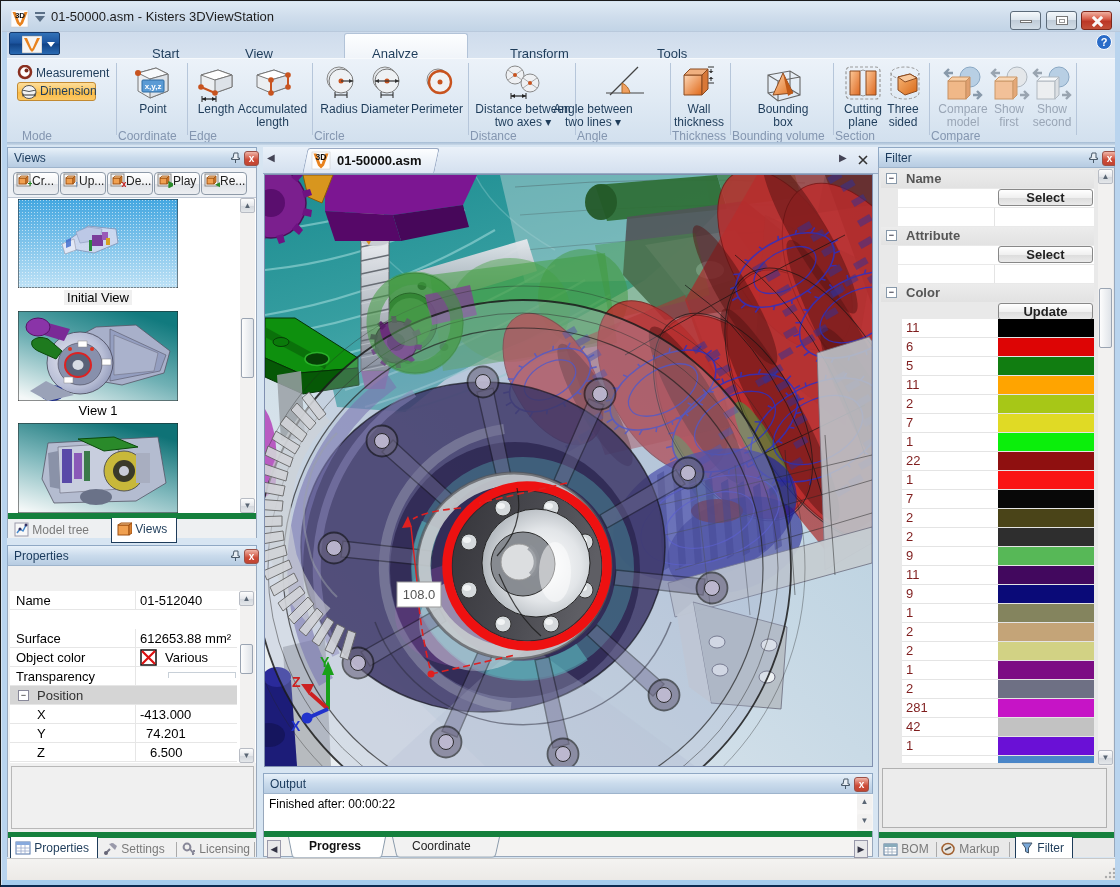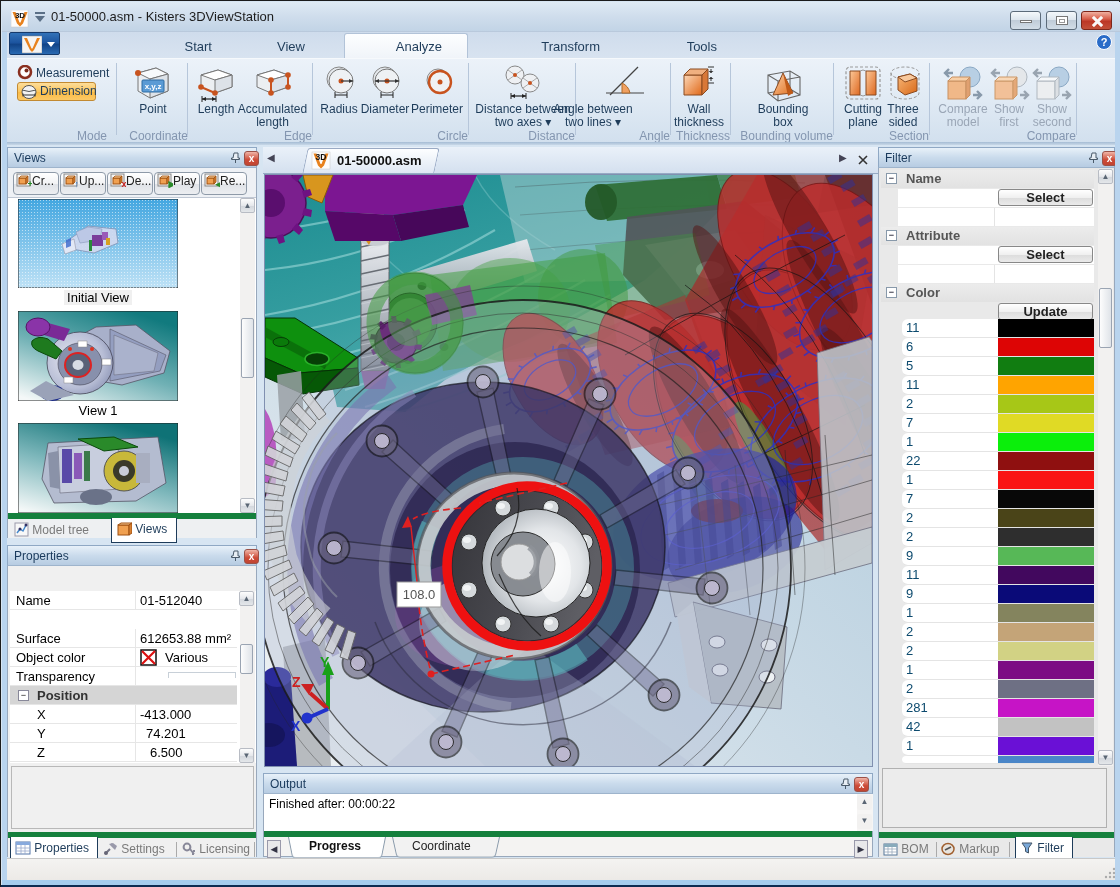--- a/index.html
+++ b/index.html
@@ -10,28 +10,28 @@
 #titlebar .title{position:absolute;left:49px;top:7px;font-size:13px;color:#1c1c1c;}
 
 .winbtn{position:absolute;top:9px;height:19px;border:1px solid #5c6b7a;border-radius:3px;
  background:linear-gradient(#f4f8fb 0%,#dde6ee 45%,#c0ccd8 50%,#d2dde7 100%);}
 #btnclose{background:linear-gradient(#f0b0a0 0%,#d8604c 40%,#bc3726 55%,#c24f38 100%);border-color:#7e2619;}
 
 #tabrow{position:absolute;left:1px;top:31px;width:1118px;height:26px;
  background:linear-gradient(#cfdcec,#d8e3f0);}
 #appbtn{position:absolute;left:7px;top:0px;width:51px;height:23px;border-radius:2px;
  border:1px solid #163a6b;background:linear-gradient(#3272b8 0%,#1d55a0 45%,#124488 55%,#2a6ab2 100%);}
-.rtab{position:absolute;top:3px;height:23px;font-size:13px;color:#1e3c5a;text-align:right;line-height:23px;}
+.rtab{position:absolute;top:10px;height:23px;font-size:13px;color:#1e3c5a;text-align:left;line-height:23px;}
 #tabsel{position:absolute;top:1px;height:25px;background:linear-gradient(#fdfeff,#f0f4f9);border:1px solid #b2c3d8;border-bottom:none;border-radius:3px 3px 0 0;}
 
 #ribbon{position:absolute;left:1px;top:57px;width:1118px;height:84px;
  background:linear-gradient(#ecf2f9 0%,#e0eaf4 50%,#d2e0ee 100%);border-top:1px solid #f6f9fc;}
 #ribbonline{position:absolute;left:1px;top:141px;width:1118px;height:3px;background:linear-gradient(#a5bcd4,#c8d8e8);}
 .gsep{position:absolute;top:4px;width:1px;height:72px;background:#b6c6da;}
-.glabel{position:absolute;top:70px;font-size:12px;color:#8496b0;text-align:right;white-space:nowrap;}
+.glabel{position:absolute;top:70px;font-size:12px;color:#8496b0;text-align:left;white-space:nowrap;}
 .cap{position:absolute;font-size:12px;color:#1e3c5a;text-align:center;white-space:nowrap;line-height:13px;}
 .capg{color:#9aa6b6;}
 .icon{position:absolute;}
 
 .ptitle{position:absolute;height:21px;background:linear-gradient(#e8f1f9 0%,#cadbec 50%,#b7cce2 100%);
  font-size:12px;color:#1a3a5c;line-height:21px;border:1px solid #8fa8c4;border-bottom:1px solid #9eb4cc;}
 .ptitle span{margin-left:6px;}
 .pclose{position:absolute;top:3px;width:15px;height:15px;border:1px solid #9b5148;border-radius:3px;
  background:linear-gradient(#f0b5a8,#cd4a37 60%,#c04532);color:#fff;font-size:10px;font-weight:bold;text-align:center;line-height:14px;}
 .ppin{position:absolute;top:4px;width:11px;height:12px;color:#4a5a6a;font-size:11px;}
@@ -50,21 +50,21 @@
 .btabsel{position:absolute;top:-1px;height:25px;line-height:23px;color:#1e3c5a;background:#fff;border:1px solid #1e3c5a;border-top:none;}
 
 .prow{position:absolute;left:0;width:227px;height:19px;border-bottom:1px solid #e6e6e6;background:#fff;font-size:13px;color:#000;}
 .prow .k{position:absolute;left:6px;top:2px;}
 .prow .v{position:absolute;left:130px;top:2px;white-space:nowrap;}
 .pdiv{position:absolute;left:125px;top:0;width:1px;height:100%;background:#e6e6e6;}
 
 .fhead{position:absolute;left:0;width:213px;height:18px;background:linear-gradient(#ececec,#e2e2e2);font-size:13px;font-weight:bold;color:#555;}
 .fminus{position:absolute;left:5px;top:3px;width:11px;height:11px;border:1px solid #8899aa;background:#fff;color:#334;font-size:9px;line-height:9px;text-align:center;}
 .fbtn{position:absolute;width:95px;height:17px;border:1px solid #888;border-radius:3px;background:linear-gradient(#ffffff,#f0f0f0 50%,#dcdcdc 51%,#eaeaea);font-size:13px;font-weight:bold;color:#222;text-align:center;line-height:16px;}
-.frow{position:absolute;left:23px;width:192px;height:19px;background:#fff;border-bottom:1px solid #e4e4e4;font-size:13px;color:#0c4a6e;border-radius:6px;}
+.frow{position:absolute;left:23px;width:192px;height:19px;background:#fff;border-bottom:1px solid #e4e4e4;font-size:13px;color:#7f1d1d;}
 .frow b{position:absolute;left:4px;top:1px;font-weight:normal;}
 .fsw{position:absolute;left:96px;top:0;width:96px;height:19px;}
 </style></head>
 <body>
 <div id="win">
 
 <div id="titlebar">
   <svg class="abs" style="left:9px;top:8px" width="18" height="19" viewBox="0 0 18 19">
         <rect x="0" y="0" width="17" height="17" fill="#fdfdfd" stroke="#c8c8c8" stroke-width="0.5"></rect>
         <path d="M1.5 2 L6 13.5 L9 16.5 L12 13.5 L16.5 2 L13.5 2 L9.5 12.5 L8.5 12.5 L4.5 2 Z" fill="#e8821e"></path>
@@ -491,21 +491,21 @@
           </svg>
       <span class="v" style="left:155px">Various</span>
         </div>
     <div class="prow" style="top:76px">
           <div class="pdiv"></div>
           <span class="k">Transparency</span>
       <div class="abs" style="left:158px;top:5px;width:68px;height:6px;border:1px solid #c8d0d8;border-bottom:none"></div>
         </div>
     <div class="prow" style="top:95px;background:#d5d5d5">
           <div class="abs" style="left:8px;top:4px;width:11px;height:11px;border:1px solid #889;background:#fff;font-size:9px;line-height:9px;text-align:center">−</div>
-          <span class="k" style="left:27px;font-weight:bold;color:#333">Position</span>
+          <span class="k" style="left:27px;font-weight:normal;color:#333">Position</span>
         </div>
     <div class="prow" style="top:114px">
           <div class="pdiv"></div>
           <span class="k" style="left:27px">X</span>
           <span class="v">-413.000</span>
         </div>
     <div class="prow" style="top:133px">
           <div class="pdiv"></div>
           <span class="k" style="left:27px">Y</span>
           <span class="v" style="left:136px">74.201</span>

